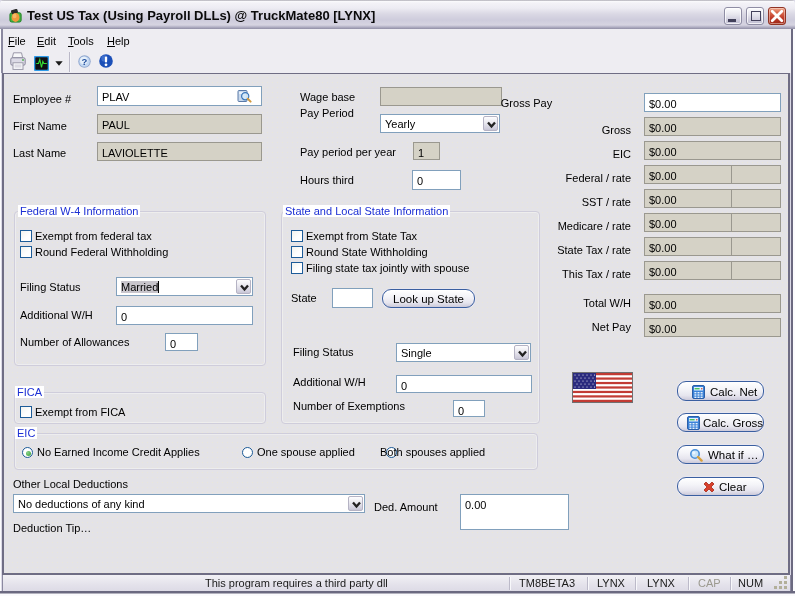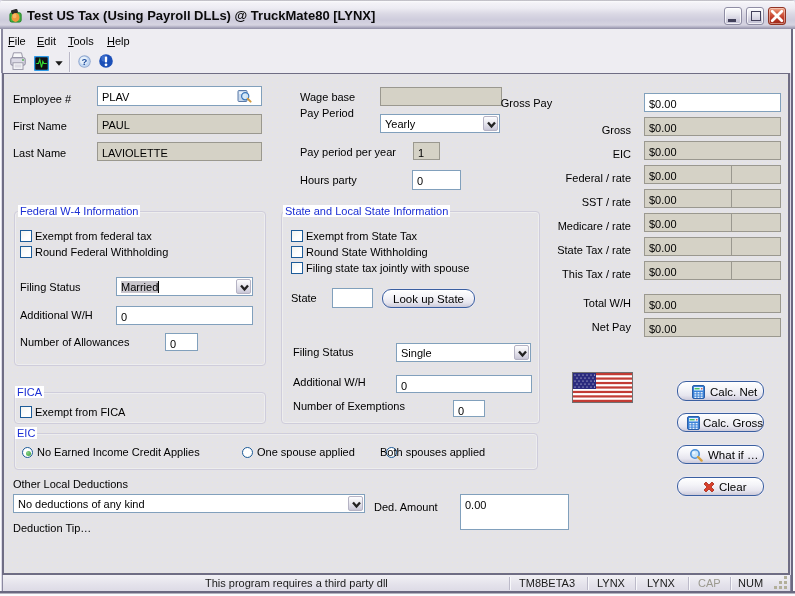--- a/index.html
+++ b/index.html
@@ -144,21 +144,21 @@
   <div class="combo" style="left:380px;top:114px;width:120px;height:19px">
     <div class="ctxt">Yearly</div>
     <div class="cbtn">
         <svg width="11" height="8" viewBox="0 0 11 8">
           <path d="M2 1.5 L5.5 5.5 L9 1.5" fill="none" stroke="#222222" stroke-width="2.3"></path>
         </svg>
       </div>
   </div>
   <div class="lbl" style="left:300px;top:146px">Pay period per year</div>
   <div class="dis" style="left:413px;top:142px;width:27px;height:18px">1</div>
-  <div class="lbl" style="left:300px;top:174px">Hours party</div>
+  <div class="lbl" style="left:300px;top:174px">Hours third</div>
   <div class="edit" style="left:412px;top:170px;width:49px;height:20px">0</div>
 
   <div class="lbl" style="left:436px;top:97px;width:181px;text-align:center">Gross Pay</div>
   <div class="edit" style="left:644px;top:93px;width:137px;height:19px">$0.00</div>
   <div class="lbl" style="left:450px;top:124px;width:181px;text-align:right">Gross</div>
   <div class="dis" style="left:644px;top:117px;width:137px;height:19px">$0.00</div>
   <div class="lbl" style="left:450px;top:148px;width:181px;text-align:right">EIC</div>
   <div class="dis" style="left:644px;top:141px;width:137px;height:19px">$0.00</div>
   <div class="lbl" style="left:450px;top:172px;width:181px;text-align:right">Federal / rate</div>
   <div class="dis" style="left:644px;top:165px;width:137px;height:19px">$0.00</div>

